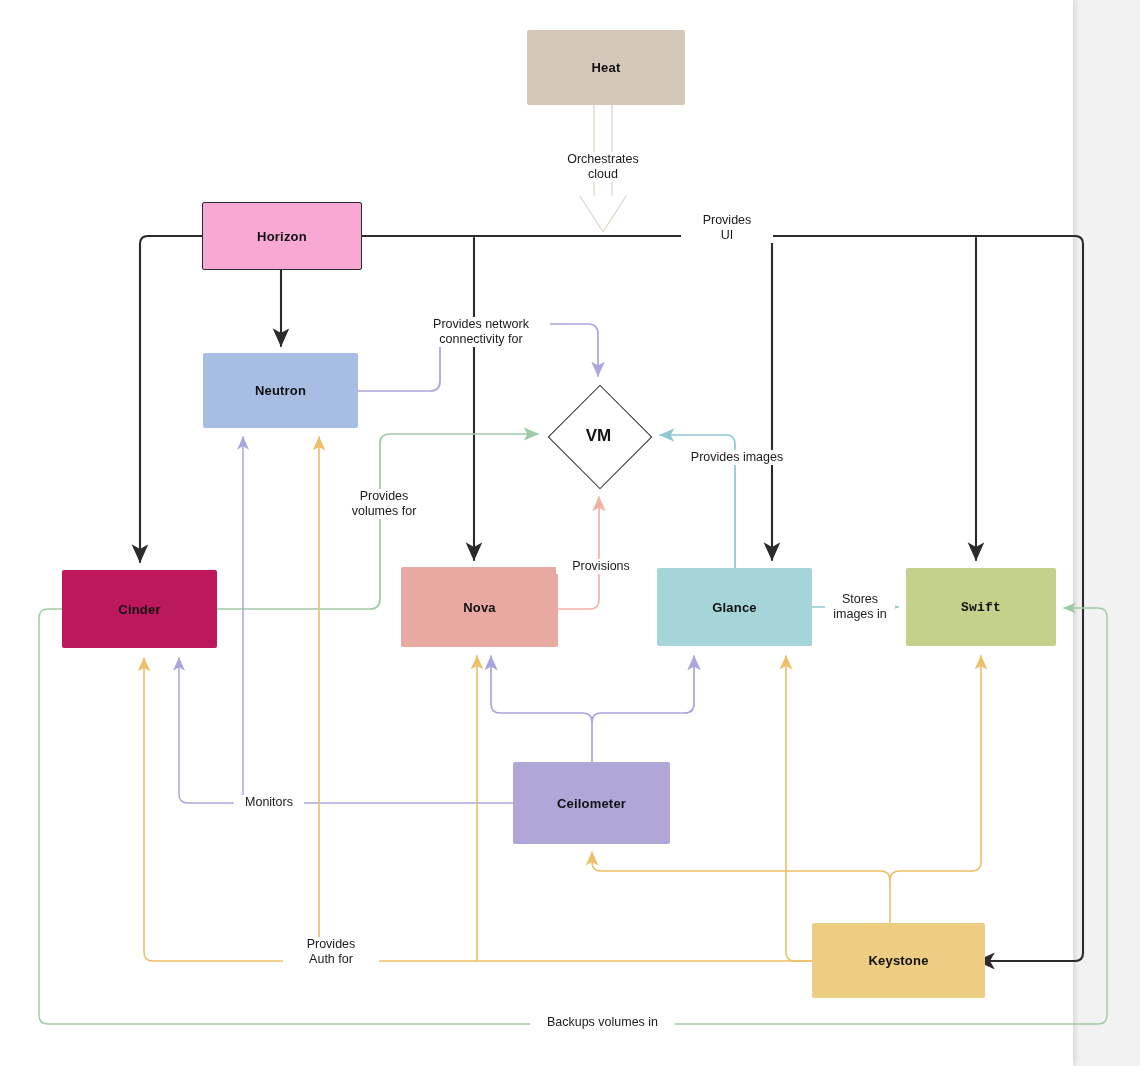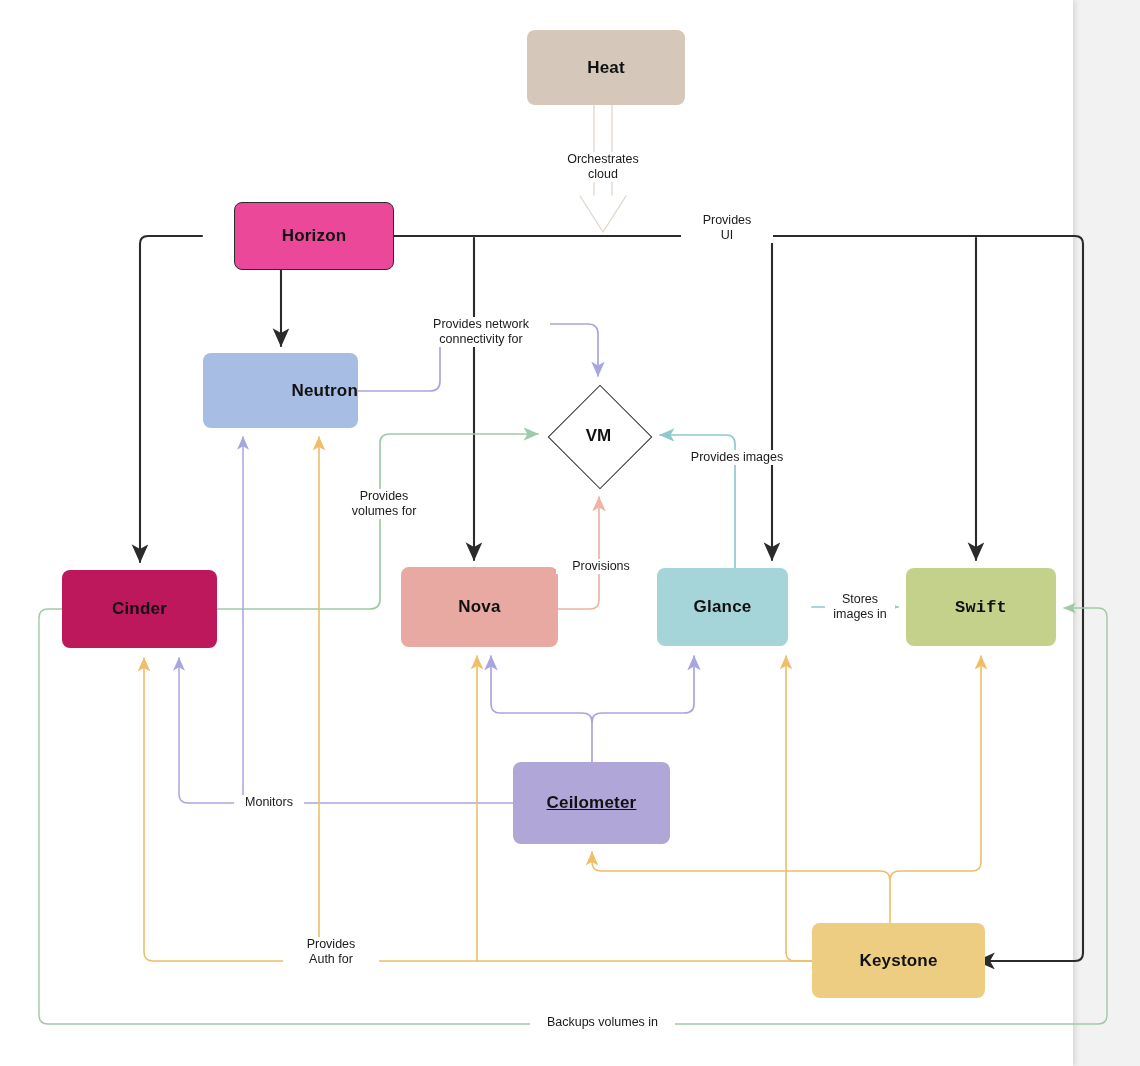--- a/index.html
+++ b/index.html
@@ -11,32 +11,31 @@
   }
   #stage{position:relative;width:1140px;height:1066px;}
   #canvas-sheet{
     position:absolute;left:0;top:0;width:1073px;height:1066px;
     background:#ffffff;
     box-shadow:2px 0 6px rgba(0,0,0,0.13);
   }
   #wires{position:absolute;left:0;top:0;width:1140px;height:1066px;}
   .node{
     position:absolute;
-    border-radius:8px;
+    border-radius:2px;
     display:flex;align-items:center;justify-content:center;
     font-weight:bold;
-    font-size:17px;
+    font-size:13px;
     color:#111111;
     letter-spacing:.2px;
     box-sizing:border-box;
   }
   .node.plain{
-    background:#ec4899;
+    background:#f9a8d4;
     border:1.6px solid #2b2b2b;
-    margin-left:32px;
   }
   .diamond-wrap{
     position:absolute;
     display:flex;align-items:center;justify-content:center;
   }
   .diamond-shape{
     position:absolute;left:50%;top:50%;
     width:72px;height:72px;
     margin-left:-36px;margin-top:-36px;
     background:#ffffff;
@@ -141,46 +140,46 @@
   </svg>
 
   <div class="node" style="left:527px;top:30px;width:158px;height:75px;background:#d5c7b9;">
     <span>Heat</span>
   </div>
 
   <div class="node plain" style="left:202px;top:202px;width:160px;height:68px;">
     <span>Horizon</span>
   </div>
 
-  <div class="node" style="left:203px;top:353px;width:155px;height:75px;background:#a8bde4;justify-content:flex-end;">
+  <div class="node" style="left:203px;top:353px;width:155px;height:75px;background:#a8bde4;">
     <span>Neutron</span>
   </div>
 
   <div class="diamond-wrap" style="left:546px;top:383px;width:105px;height:105px;">
     <div class="diamond-shape"></div>
     <span class="diamond-label">VM</span>
   </div>
 
   <div class="node" style="left:62px;top:570px;width:155px;height:78px;background:#be185d;">
     <span>Cinder</span>
   </div>
 
   <div class="node" style="left:401px;top:567px;width:157px;height:80px;background:#e8a9a2;text-align:right;">
     <span>Nova</span>
   </div>
 
-  <div class="node" style="left:657px;top:568px;width:131px;height:78px;background:#a5d5d8;">
+  <div class="node" style="left:657px;top:568px;width:155px;height:78px;background:#a5d5d8;">
     <span>Glance</span>
   </div>
 
   <div class="node" style="left:906px;top:568px;width:150px;height:78px;background:#c3d18b;font-family:Liberation Mono, monospace;">
     <span>Swift</span>
   </div>
 
-  <div class="node" style="left:513px;top:762px;width:157px;height:82px;background:#b0a6d8;text-decoration:underline;">
+  <div class="node" style="left:513px;top:762px;width:157px;height:82px;background:#b0a6d8;">
     <span>Ceilometer</span>
   </div>
 
   <div class="node" style="left:812px;top:923px;width:173px;height:75px;background:#eccd82;">
     <span>Keystone</span>
   </div>
 
   <div class="edge-label" style="left:543px;top:144px;width:120px;margin-top:8px;">Orchestrates
 cloud</div>
 

